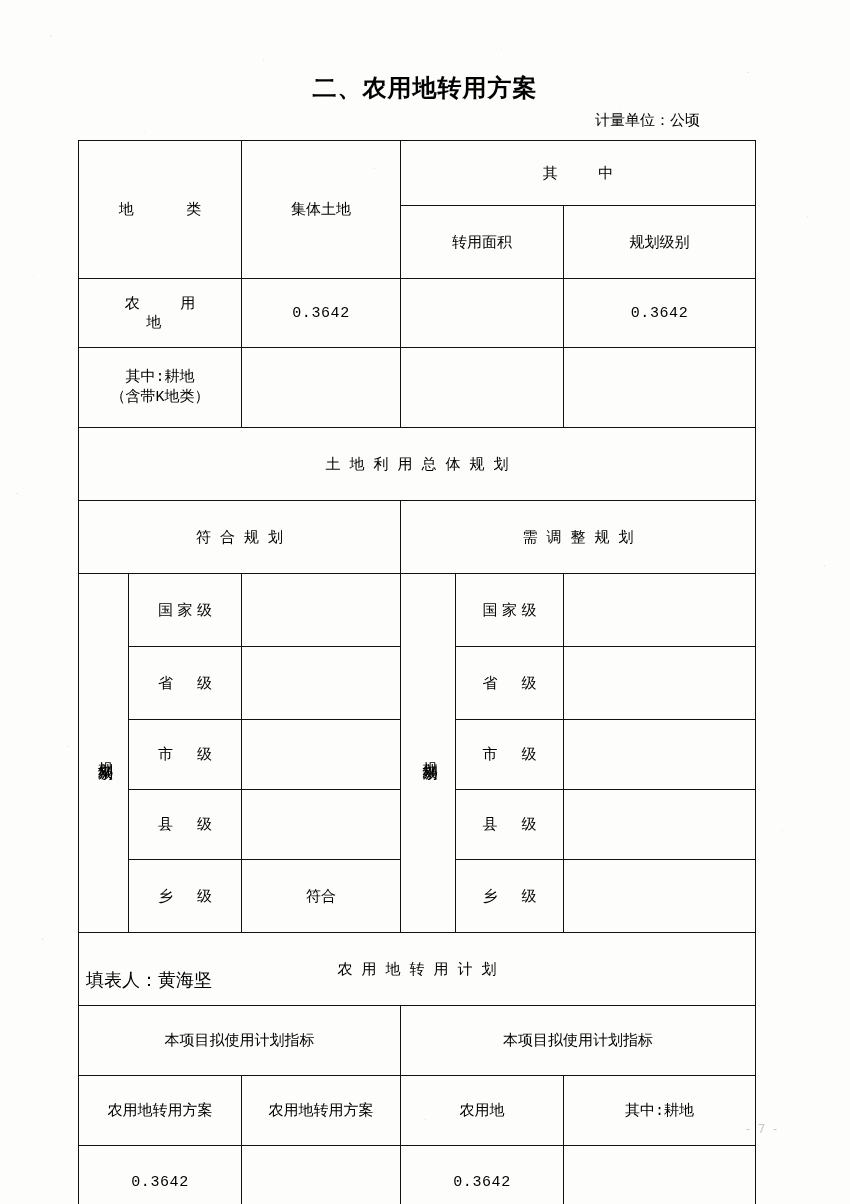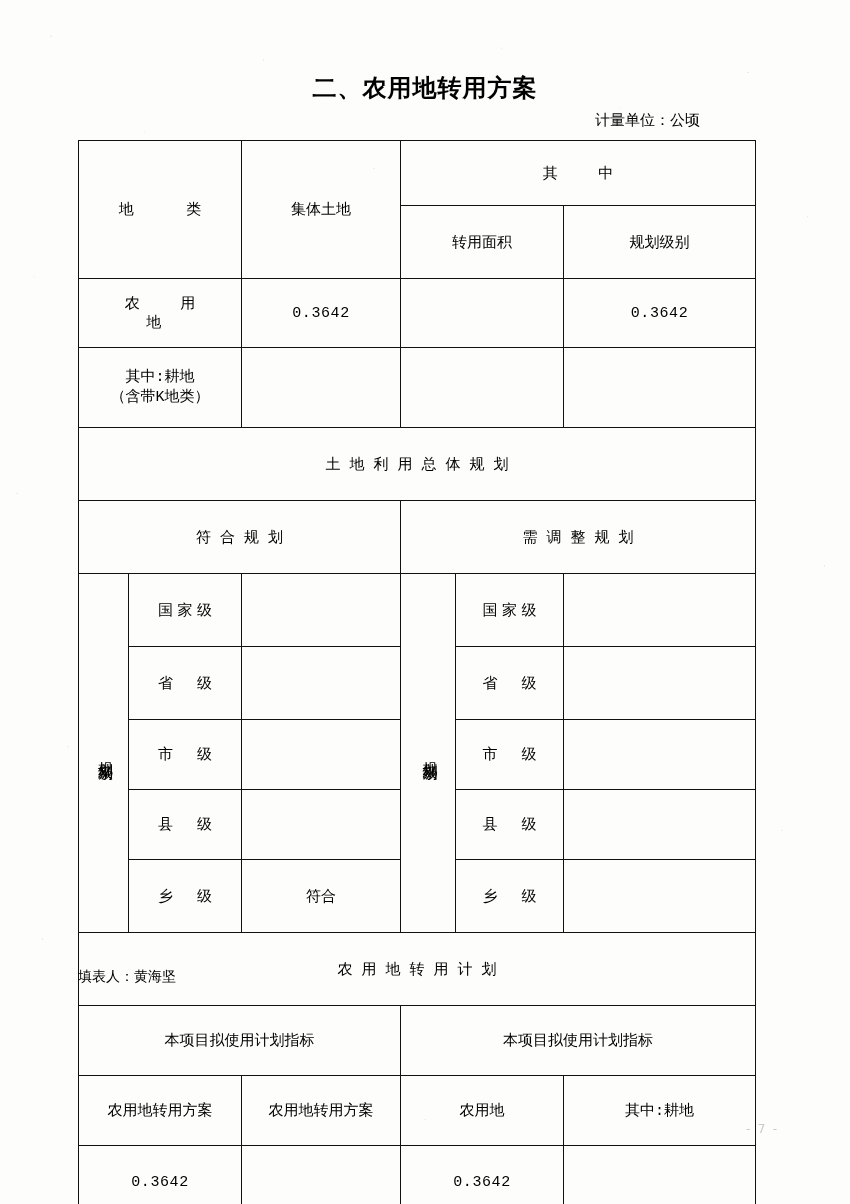--- a/index.html
+++ b/index.html
@@ -99,21 +99,22 @@
     font-size: 15px;
     letter-spacing: 0.04em;
   }
   .section-head {
     font-size: 15.5px;
   }
   .filler {
     position: absolute;
     left: 78px;
     top: 968px;
-    font-size: 14px;
+    font-size: 18px;
+    padding-left: 8px;
   }
   .pagemark {
     position: absolute;
     left: 746px;
     top: 1122px;
     font-size: 12px;
     color: #c9c9c9;
     letter-spacing: 0.15em;
   }
 </style>

